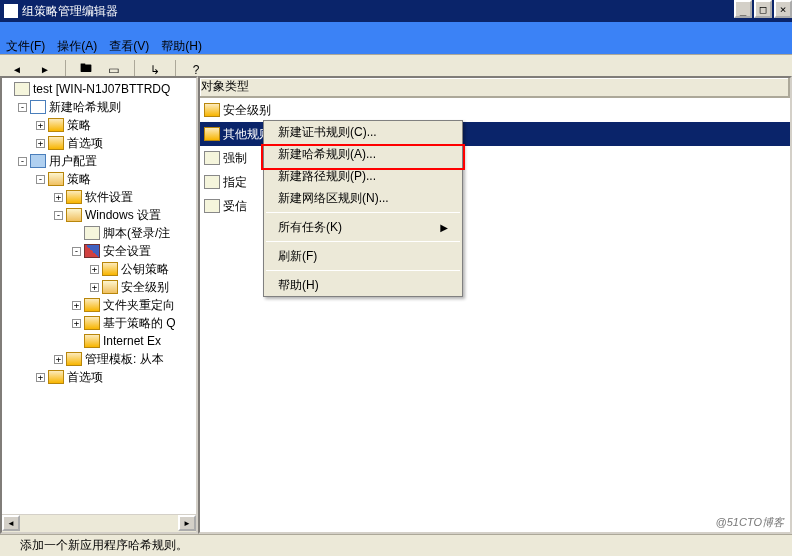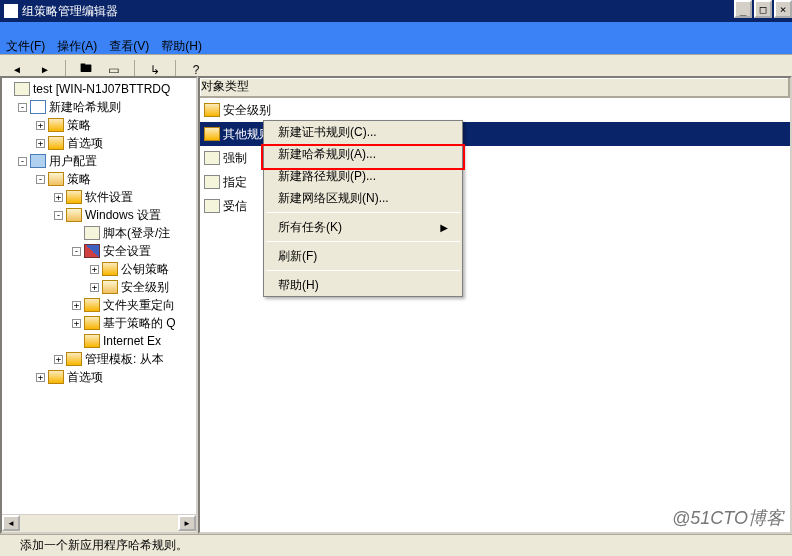--- a/index.html
+++ b/index.html
@@ -80,21 +80,21 @@
   .status-bar {
     position:absolute; bottom:0; left:0; right:0; height:22px; background:#ece9d8;
     border-top:1px solid #fff; display:flex; align-items:center; padding:0 20px;
     border-top:1px solid #aca899;
   }
   .tree-scroll {
     position:absolute; bottom:0; left:0; right:0; height:18px; background:#ece9d8;
     display:flex; justify-content:space-between; border-top:1px solid #d4d0c8;
   }
   .scroll-btn { width:18px; height:16px; background:#d4d0c8; border:2px outset #fff; font-size:8px; display:flex; align-items:center; justify-content:center; }
-  .watermark { position:absolute; right:8px; bottom:26px; font-size:18px; color:#777; font-style:italic; font-family:Arial;margin-left:32px; }
+  .watermark { position:absolute; right:8px; bottom:26px; font-size:11px; color:#777; font-style:italic; font-family:Arial;margin-left:32px; }
   .arrow { font-size:10px; }
 </style>
 </head>
 <body>
 
 <div class="title-bar">
   <span class="icon"></span>
   <span>组策略管理编辑器</span>
 </div>
 <div class="win-controls">

